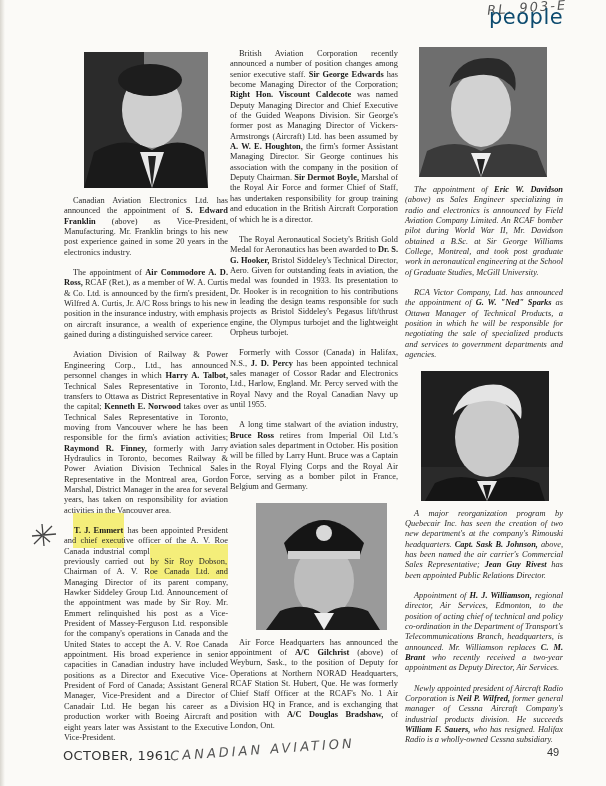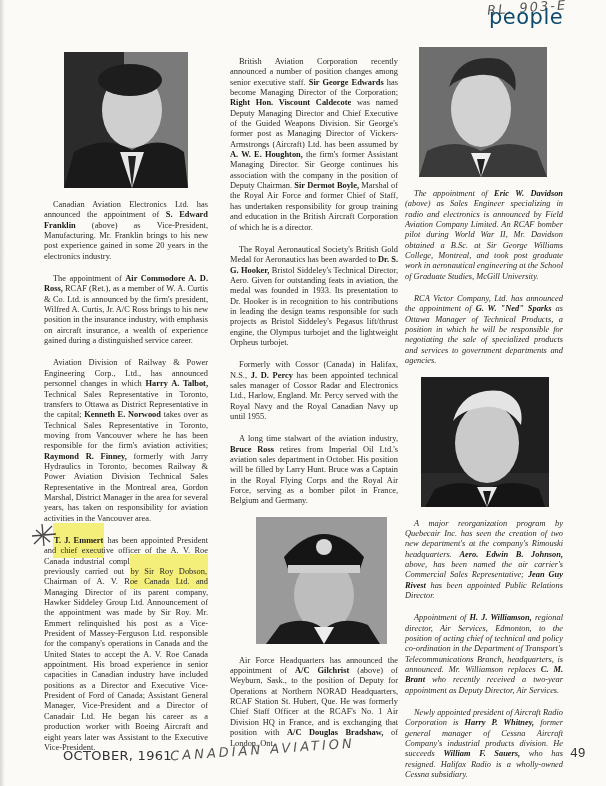--- a/index.html
+++ b/index.html
@@ -14,23 +14,23 @@
   .hand {
     position: absolute; font-family: "DejaVu Sans", sans-serif; font-style: italic;
     color: #555; letter-spacing: 2px; font-weight: 300;
   }
   .hand-top { left: 487px; top: 0px; font-size: 13px; transform: rotate(-4deg); }
   .section-title {
     position: absolute; left: 489px; top: 7px; font-family: "DejaVu Sans", sans-serif;
     font-size: 21px; color: #0c4a6e; letter-spacing: 0.5px; line-height: 1;
   }
   .col { position: absolute; font-size: 8.4px; line-height: 10.35px; text-align: justify; }
-  .col p { margin: 12px 0 10px 0; text-indent: 9px; hyphens: auto; }
+  .col p { margin: 4px 0 10px 0; text-indent: 9px; hyphens: auto; }
   .col b { font-weight: bold; color: #1a1a1a; }
-  .col1 { left: 44px; top: 48px; width: 164px; }
+  .col1 { left: 64px; top: 48px; width: 164px; }
   .col2 { left: 230px; top: 45px; width: 168px; }
   .col3 { left: 405px; top: 45px; width: 158px; font-style: italic; }
   .photo {
     position: relative; background: #333; overflow: hidden;
     margin: 0 auto 8px auto;
   }
   .photo svg { display: block; }
   .p1 { width: 124px; height: 136px; margin-left: 20px; margin-top: 4px; }
   .p2 { width: 128px; height: 130px; margin-left: 14px; margin-top: 2px; }
   .p3 { width: 128px; height: 130px; margin-left: 16px; margin-top: 6px; }
@@ -39,22 +39,22 @@
   .margin-mark { position: absolute; left: 30px; top: 522px; width: 28px; height: 26px; }
   .footer-date {
     position: absolute; left: 63px; top: 748px; font-family: "DejaVu Sans", sans-serif;
     font-size: 13px; color: #333; letter-spacing: 0.3px;
   }
   .footer-hand {
     position: absolute; left: 170px; top: 742px; font-family: "DejaVu Sans", sans-serif;
     font-style: italic; font-size: 13px; color: #555; letter-spacing: 3px; transform: rotate(-4deg);
   }
   .page-num {
-    position: absolute; left: 570px; top: 746px; font-family: Liberation Mono, monospace;
-    font-size: 13px; color: #333;
+    position: absolute; left: 547px; top: 746px; font-family: Liberation Sans, sans-serif;
+    font-size: 11px; color: #333;
   }
   .edge { position: absolute; left: 0; top: 0; width: 5px; height: 786px; background: linear-gradient(90deg,#d9d6cf,#fbfaf7); }
 </style>
 </head>
 <body>
 
 <div class="page">
   <div class="edge"></div>
 
   <div class="hand hand-top">RL. 903-E</div>
@@ -118,21 +118,21 @@
       <svg width="128" height="130" viewBox="0 0 128 130">
         <rect width="128" height="130" fill="#1f1f1f"></rect>
         <rect y="96" width="128" height="34" fill="#2a2a2a"></rect>
         <ellipse cx="66" cy="66" rx="32" ry="40" fill="#cacaca"></ellipse>
         <path d="M32 44 Q42 10 80 14 Q104 22 100 48 Q86 28 64 30 Q42 32 32 44 Z" fill="#e4e4e4"></path>
         <path d="M4 130 L14 112 Q40 100 66 112 Q92 100 118 112 L124 130 Z" fill="#151515"></path>
         <path d="M56 110 L66 130 L76 110 Z" fill="#ebebeb"></path>
         <path d="M62 114 L66 130 L70 114 Z" fill="#1a1a1a"></path>
       </svg>
     </div>
-    <p><span>A major reorganization program by Quebecair Inc. has seen the creation of two new department's at the company's Rimouski headquarters. </span><b>Aero. Edwin B. Johnson,</b><span> above, has been named the air carrier's Commercial Sales Representative; </span><b>Jean Guy Rivest</b><span> has been appointed Public Relations Director.</span></p>
+    <p><span>A major reorganization program by Quebecair Inc. has seen the creation of two new department's at the company's Rimouski headquarters. </span><b>Capt. Sask B. Johnson,</b><span> above, has been named the air carrier's Commercial Sales Representative; </span><b>Jean Guy Rivest</b><span> has been appointed Public Relations Director.</span></p>
     <p><span>Appointment of </span><b>H. J. Williamson,</b><span> regional director, Air Services, Edmonton, to the position of acting chief of technical and policy co-ordination in the Department of Transport's Telecommunications Branch, headquarters, is announced. Mr. Williamson replaces </span><b>C. M. Brant</b><span> who recently received a two-year appointment as Deputy Director, Air Services.</span></p>
-    <p><span>Newly appointed president of Aircraft Radio Corporation is </span><b>Harry P. Whitney,</b><span> former general manager of Cessna Aircraft Company's industrial products division. He succeeds </span><b>William F. Sauers,</b><span> who has resigned. Halifax Radio is a wholly-owned Cessna subsidiary.</span></p>
+    <p><span>Newly appointed president of Aircraft Radio Corporation is </span><b>Neil P. Wilfred,</b><span> former general manager of Cessna Aircraft Company's industrial products division. He succeeds </span><b>William F. Sauers,</b><span> who has resigned. Halifax Radio is a wholly-owned Cessna subsidiary.</span></p>
   </div>
 
   <div class="footer-date">OCTOBER, 1961</div>
   <div class="footer-hand">CANADIAN AVIATION</div>
   <div class="page-num">49</div>
 </div>
 
 </body></html>

